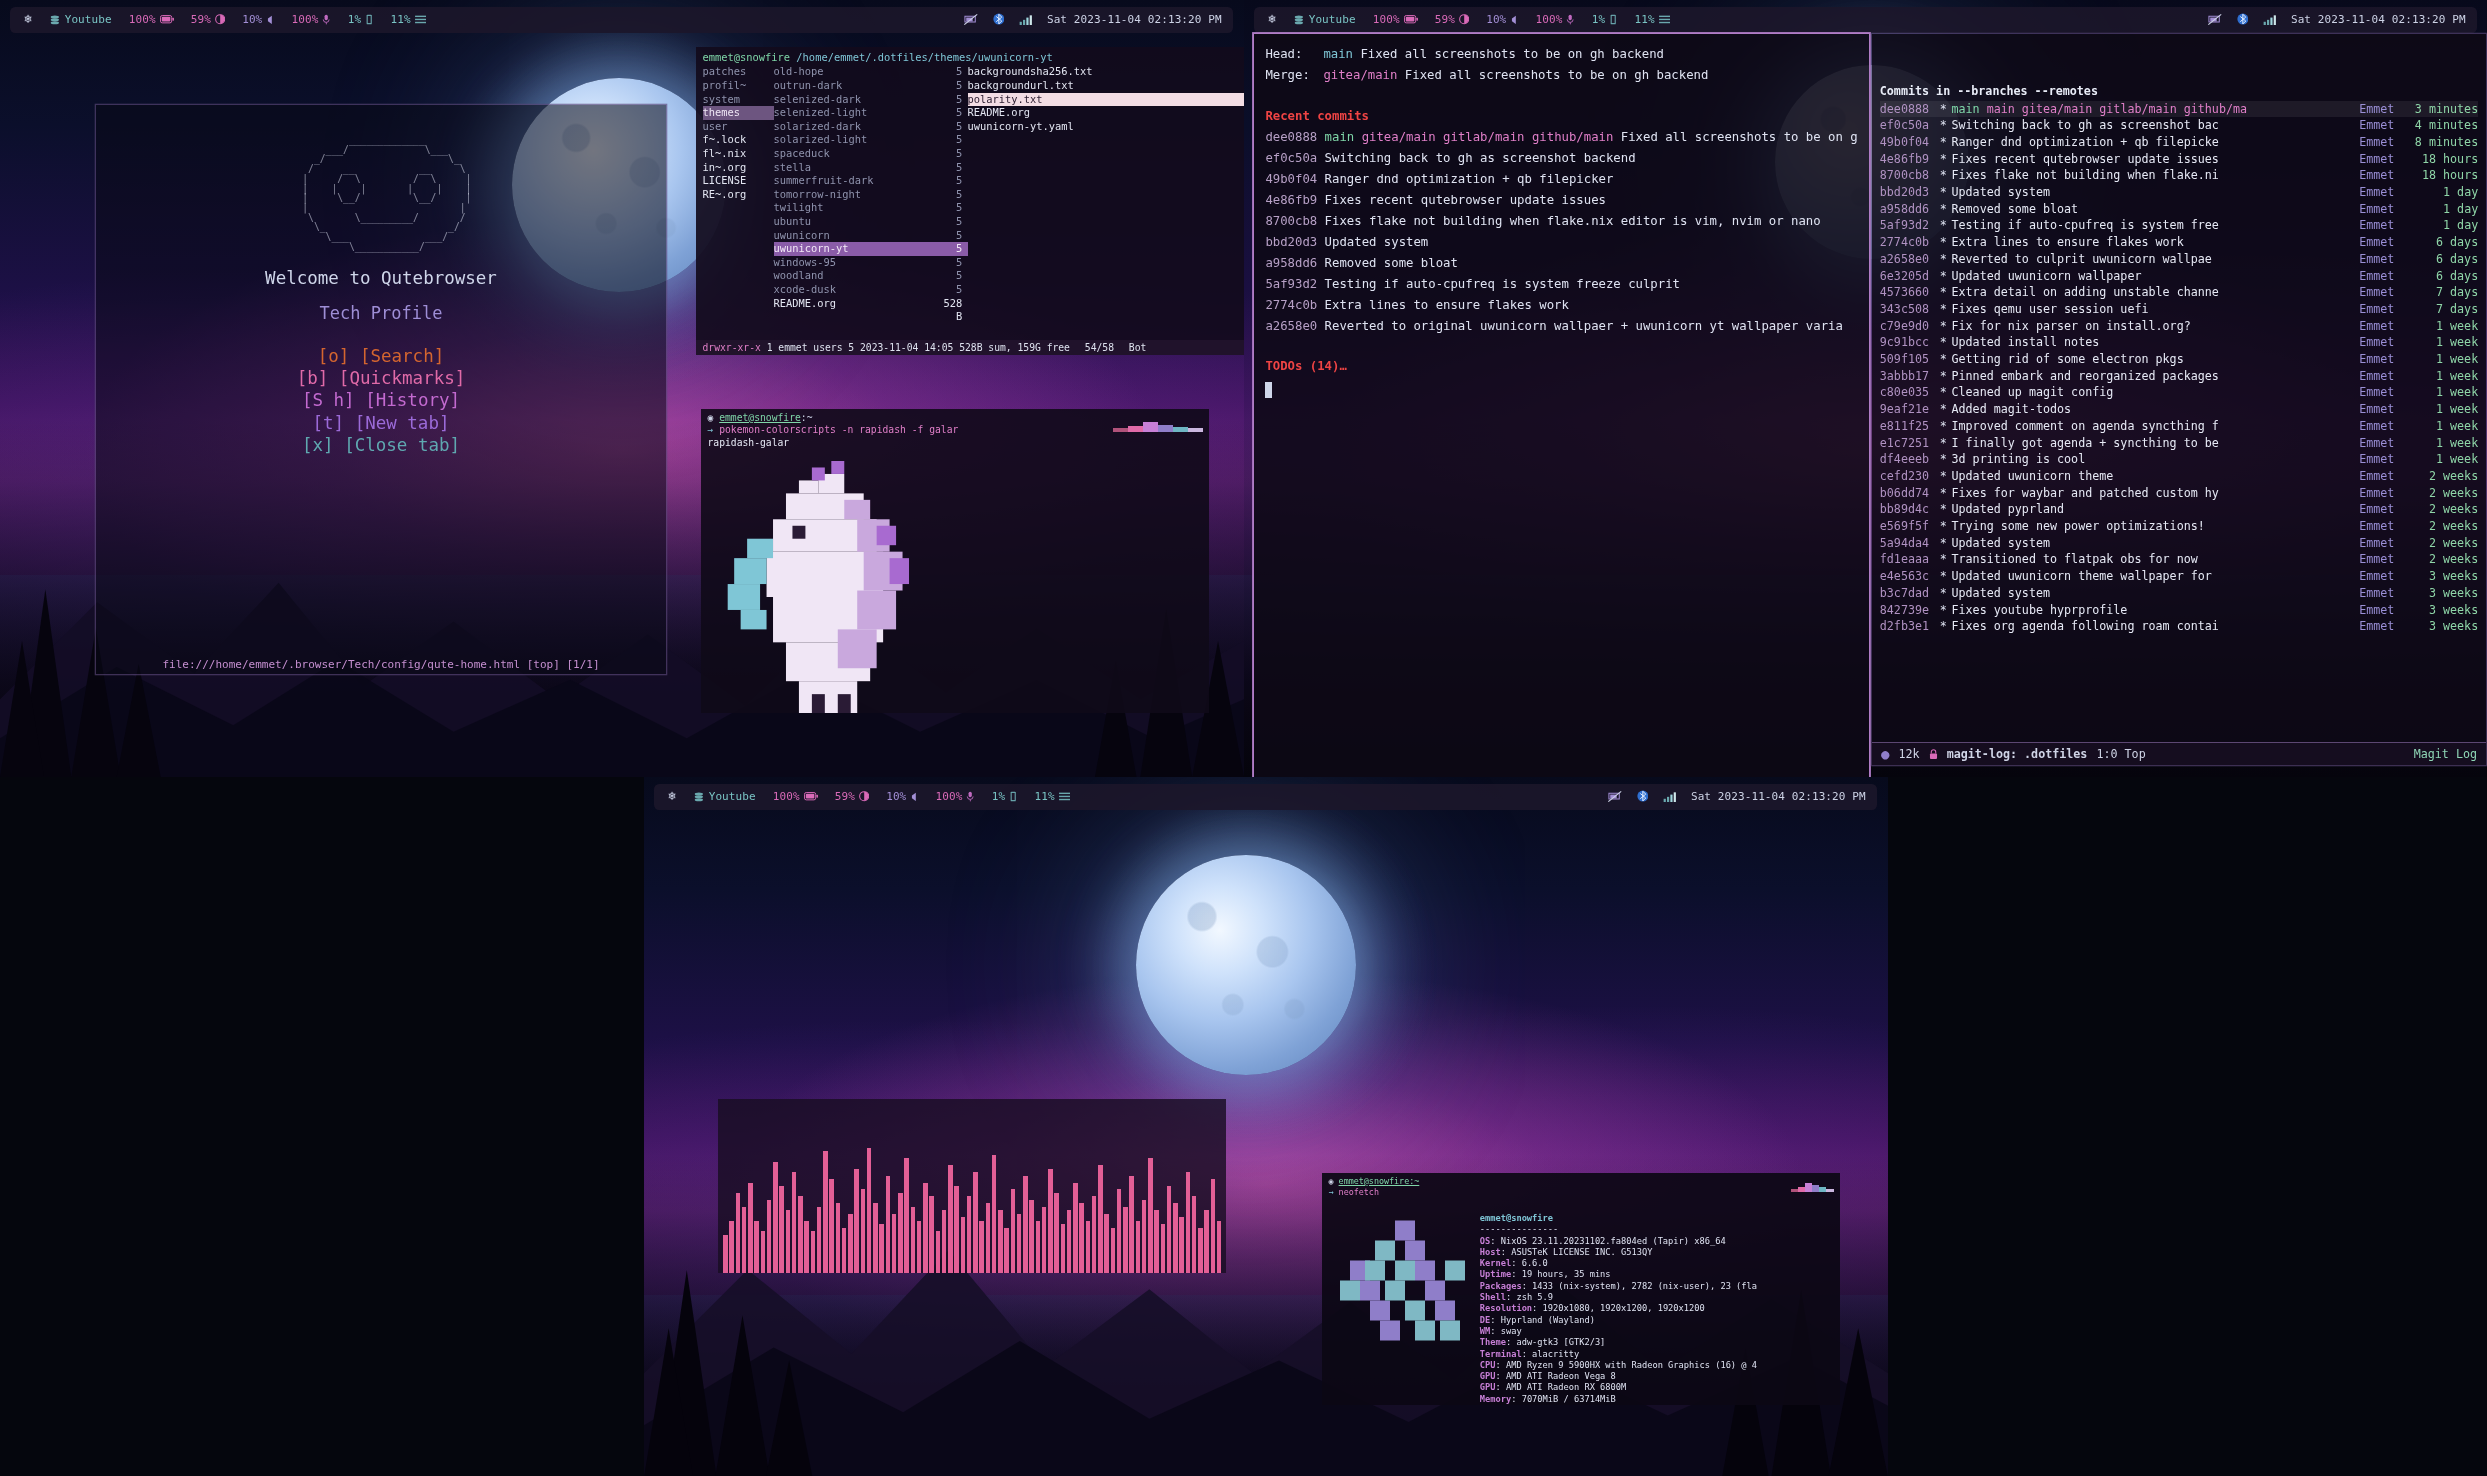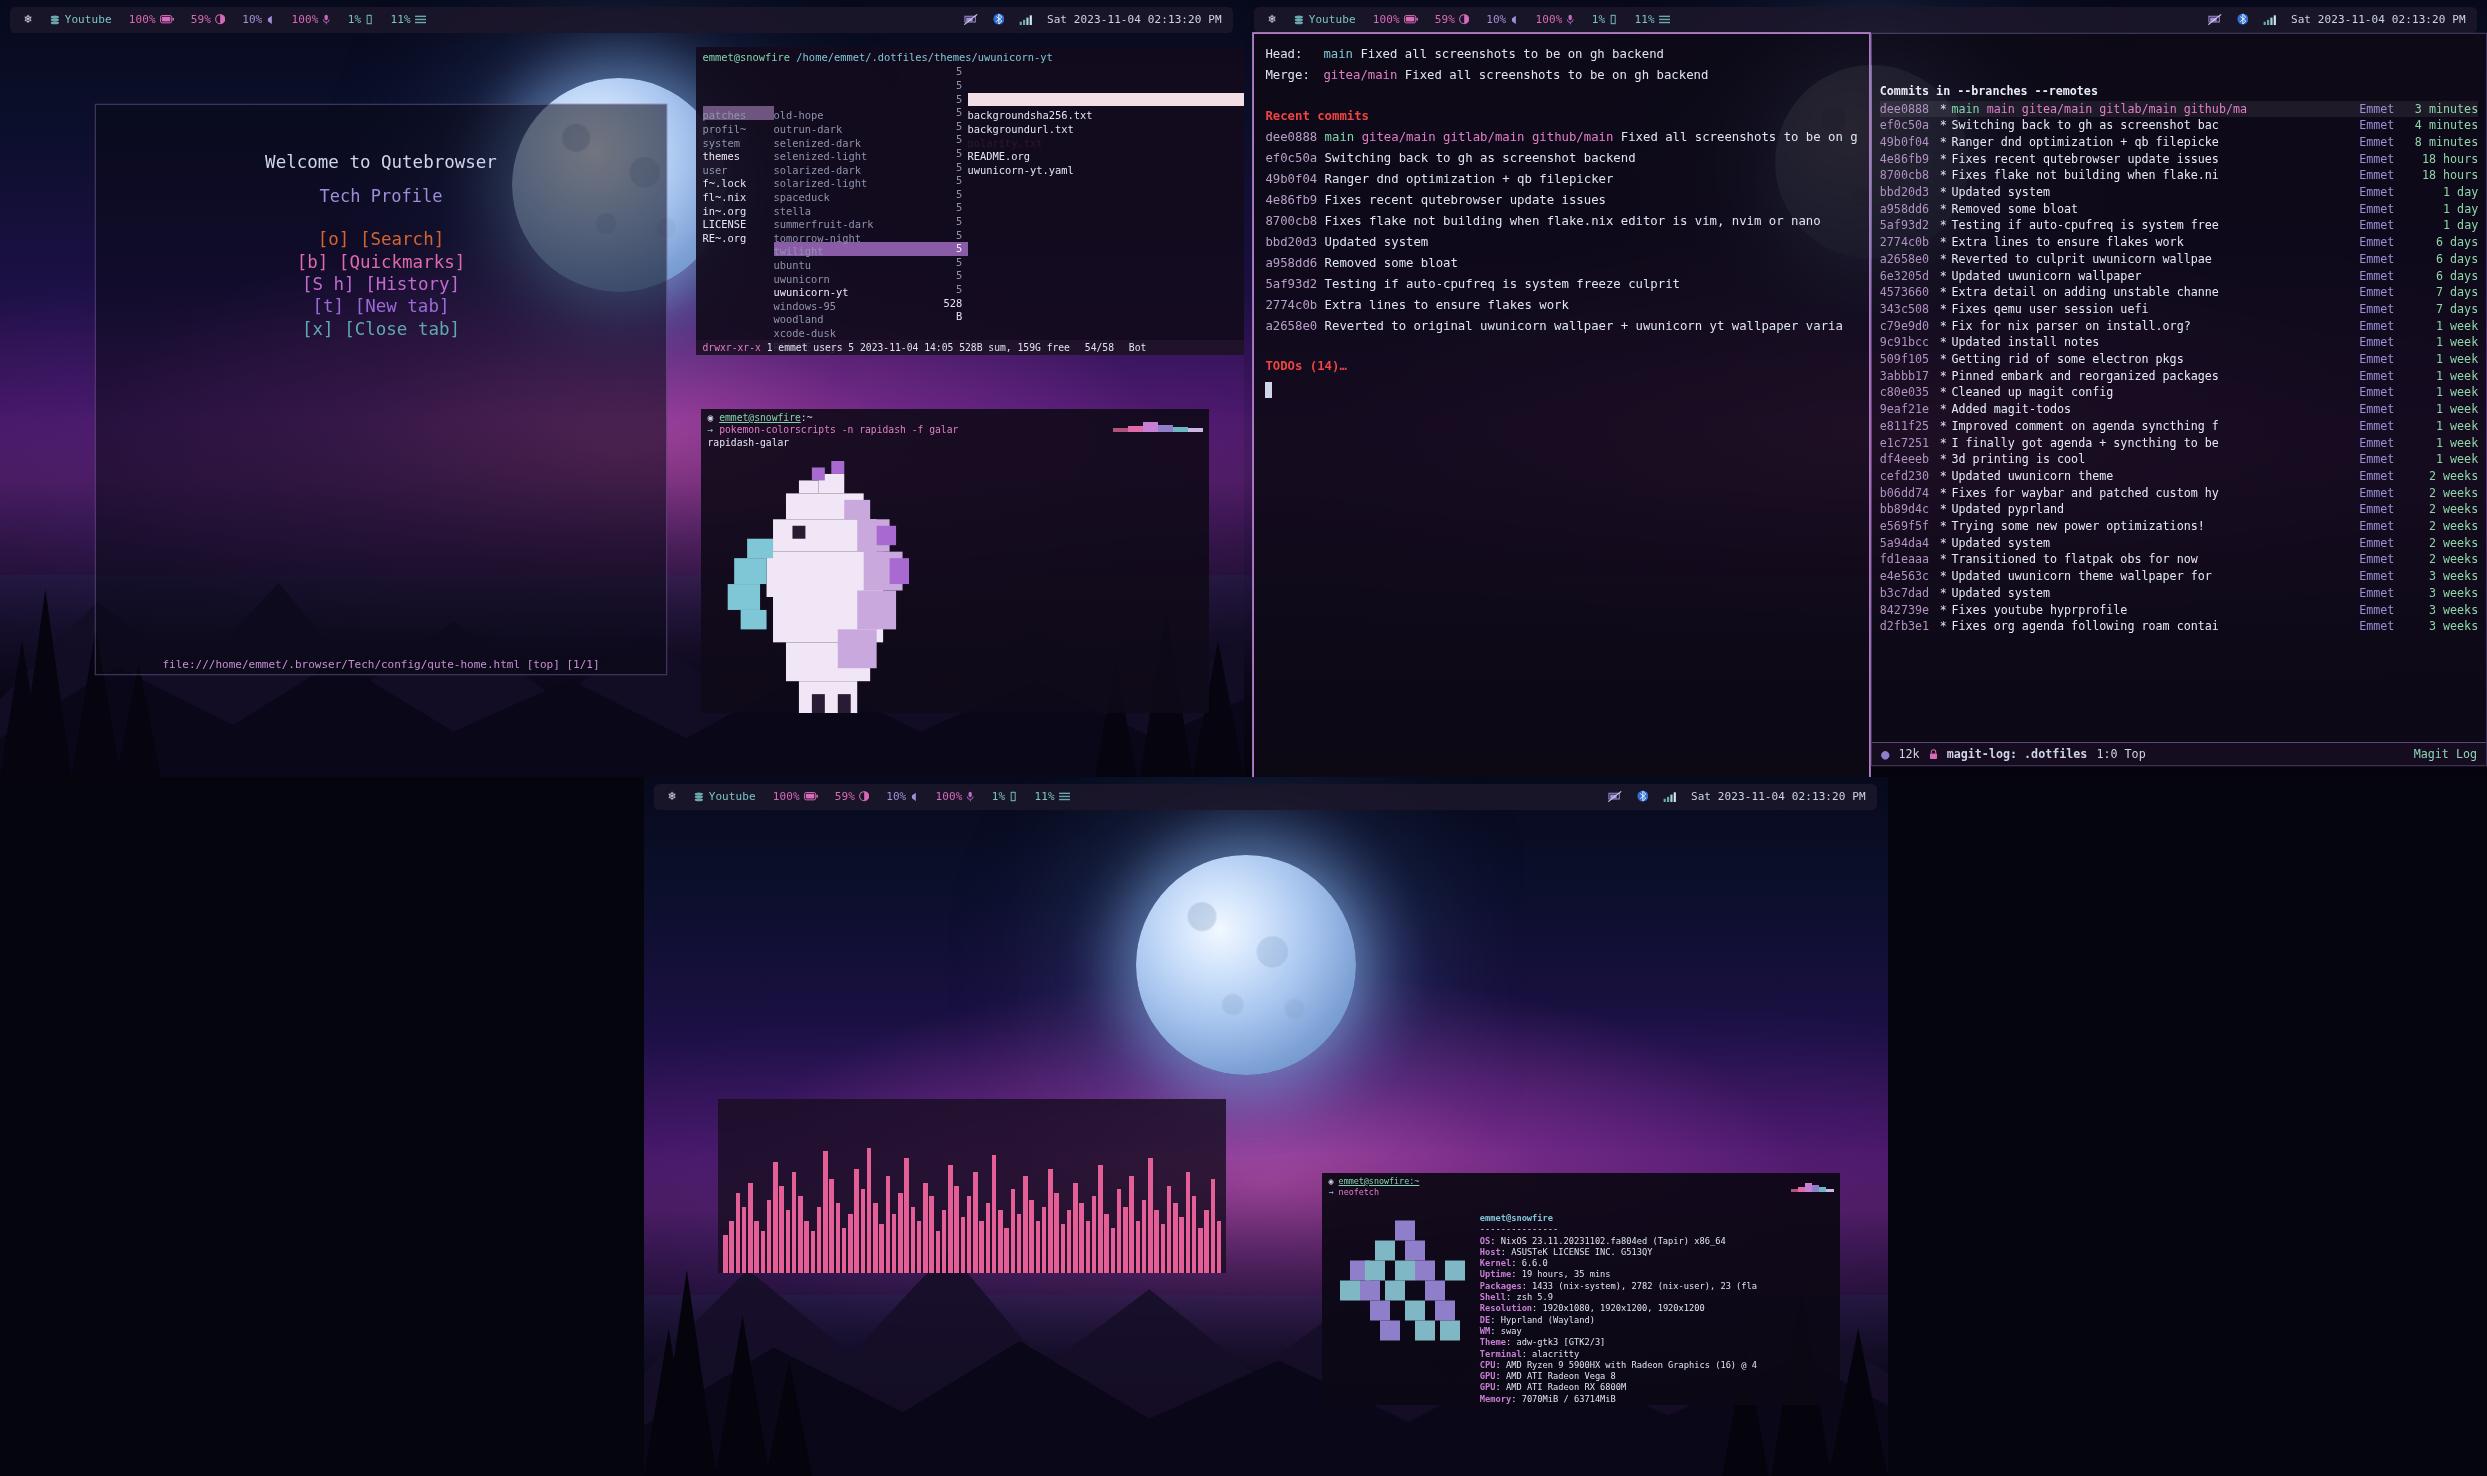--- a/index.html
+++ b/index.html
@@ -67,21 +67,21 @@
   pre, .mono { font-family:"DejaVu Sans Mono", monospace; white-space:pre; }
 
   
   .ranger { position:absolute; inset:0; background:rgba(18,11,28,0.92); color:#c9cde0; font-size:10.4px; }
   .ranger .pathline { padding:3.9px 6.5px 2.6px 6.5px; }
   .ranger .cols { display:flex; padding:0 6.5px; }
   .ranger .c1 { width:71px; }
   .ranger .c2 { width:194px; }
   .ranger .c3 { flex:1; }
   .ranger .row { height:13.6px; line-height:13.6px; display:flex; }
-  .ranger .nm { flex:1;margin-top:44px; }
+  .ranger .nm { flex:1; }
   .ranger .sz { width:30px; text-align:right; padding-right:5.2px; }
   .sel-dir { background:#8a5ca8; color:#f3e9f7; }
   .sel-file{ background:#f3dde4; color:#2a1b2e; }
   .sel-tab { background:#6d5580; color:#efe6f5; }
   .dirfg { color:#8f93ad; }
   .filefg{ color:#e3e6f2; }
   .statline { position:absolute; left:0; right:0; bottom:0; background:rgba(34,20,44,0.92); padding:1.9px 6.5px; font-size:9.7px; color:#dfe3f0; }
 
   
   .qb { position:absolute; inset:0; background:rgba(10,9,22,0.55); }
@@ -231,20 +231,33 @@
           <rect x="11.4" y="5.5" width="3.4" height="11.5" fill="#9fd6dd"></rect>
           <rect x="16.6" y="2" width="3.4" height="15" fill="#cfe7ea"></rect>
         </svg>
       <span>Sat 2023-11-04 02:13:20 PM</span>
     </div>
   </div>
 
   <div class="win border-dim" style="left:96px; top:105px; width:570px; height:569px;">
     <div class="qb">
       <div class="page">
+        <pre class="ascii mono">          _____________
+      ___/             \___
+    _/                     \_
+   /     __           __     \
+  |     /  \         /  \     |
+  |    |    |       |    |    |
+  |     \__/         \__/     |
+  |                          |
+   \       \_________/       /
+    \_                     _/
+      \___             ___/
+          \___________/
+</pre>
         <h1>Welcome to Qutebrowser</h1>
         <h2>Tech Profile</h2>
         <div class="links">
           <div style="color:#d4652f;">
             <span>[o]</span>
             <span>[Search]</span>
           </div>
           <div style="color:#e06aa8;">
             <span>[b]</span>
             <span>[Quickmarks]</span>

